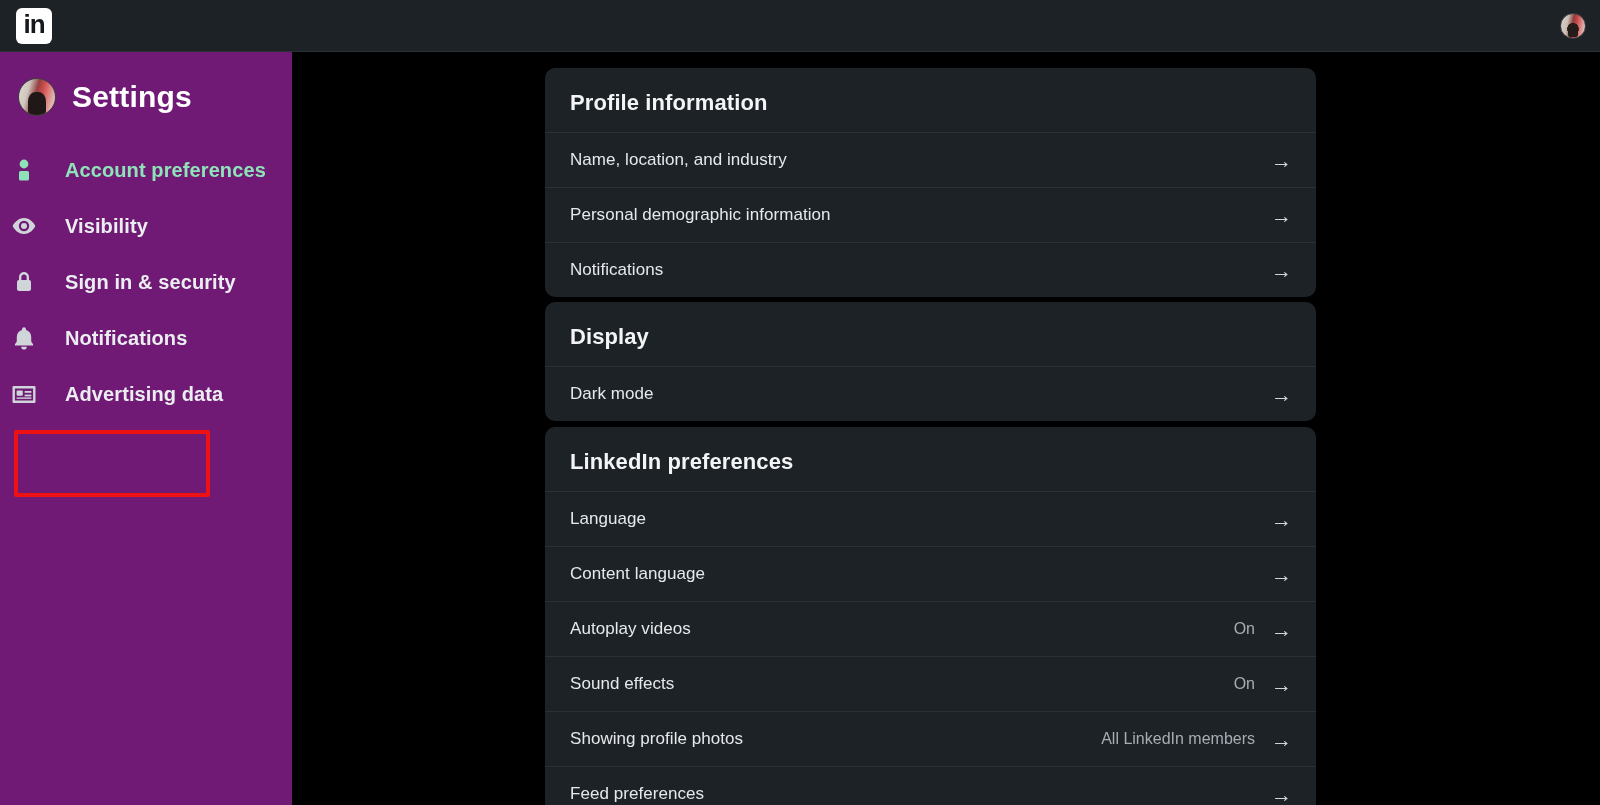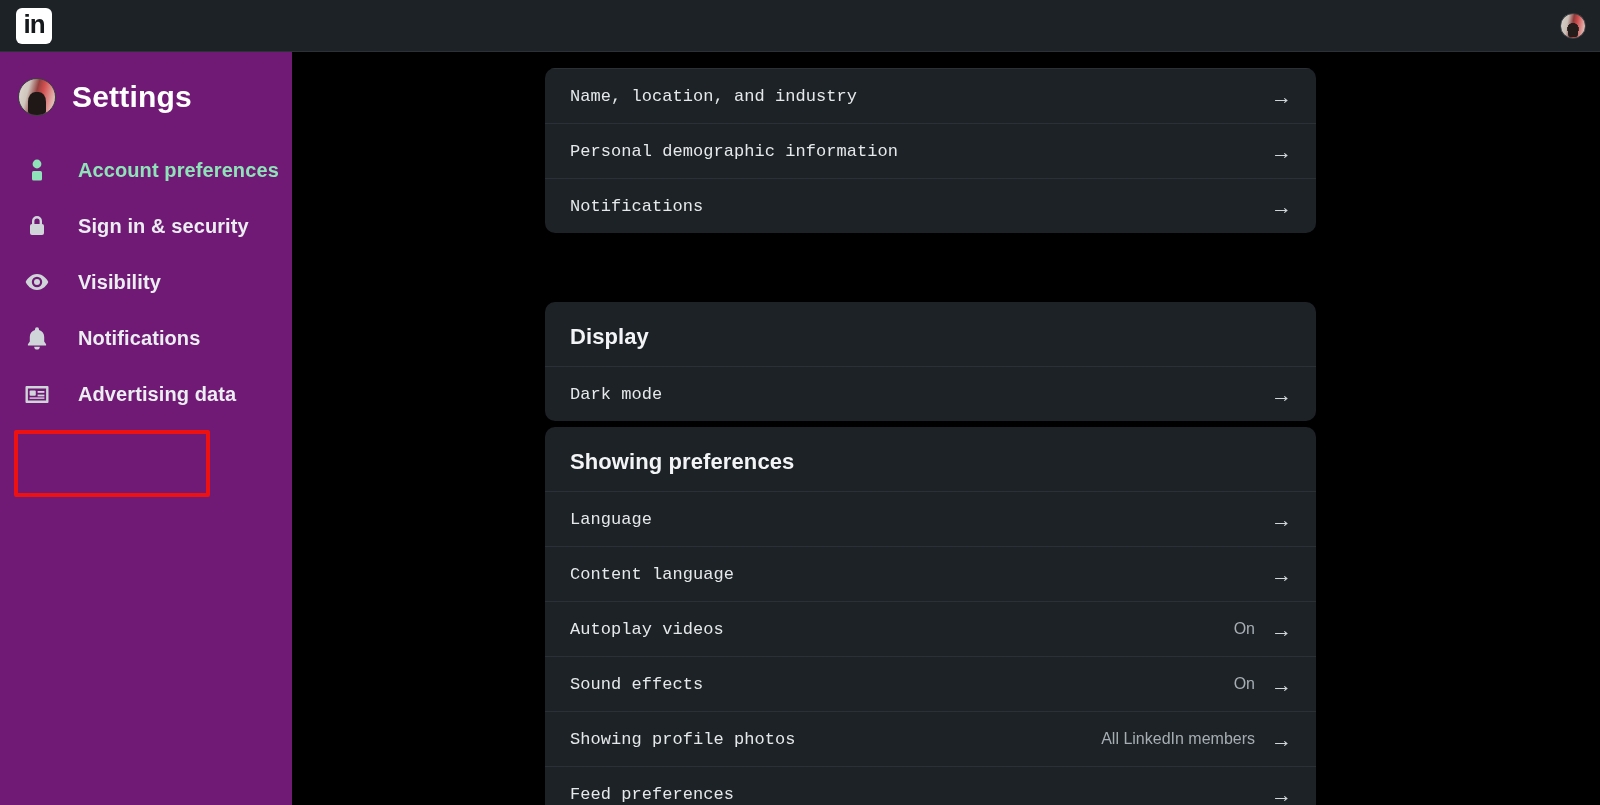--- a/index.html
+++ b/index.html
@@ -59,21 +59,21 @@
     width:48%; height:64%; border-radius:42% 42% 18% 18%;
     background:#1f1816;
   }
   .settings-title{
     font-size:30px; font-weight:bold; color:#ffffff; letter-spacing:.2px;
   }
 
   .navlist{ margin-top:26px; }
   .navitem{
     display:flex; align-items:center; gap:29px;
-    height:56px; padding-left:25px; cursor:pointer; position:relative;
+    height:56px; padding-left:12px; cursor:pointer; position:relative;
   }
   .navitem .nav-label{
     font-size:20px; font-weight:bold; color:#ebeef0; letter-spacing:.1px;
   }
   .navitem.active .nav-label{ color:#8fe3b8; }
   .navitem.active .nav-icon svg{ fill:#8fe3b8; }
   .nav-icon{ width:24px; height:24px; display:flex; align-items:center; justify-content:center; }
   .nav-icon svg{ fill:#cfd5d9; }
 
   
@@ -94,21 +94,21 @@
   .card-title{
     font-size:22px; font-weight:bold; color:#f2f4f6;
     padding:22px 25px 16px 25px; letter-spacing:.1px;
   }
   .row{
     display:flex; align-items:center; justify-content:flex-end;
     height:55px; padding:0 25px; cursor:pointer;
     border-top:1px solid #2a3035; gap:16px;
   }
   .row .row-label{
-    font-size:17px; color:#e6e9eb; margin-right:auto; letter-spacing:.05px;font-family:Liberation Mono, monospace;
+    font-size:17px; color:#e6e9eb; margin-right:auto; letter-spacing:.05px;
   }
   .row .row-value{
     font-size:16px; color:#a6adb3;
   }
   .arrow{
     font-size:21px; color:#cfd5d9; line-height:1; width:20px; text-align:right;
   }
 </style>
 </head>
 <body>
@@ -132,36 +132,36 @@
         <svg width="20" height="22" viewBox="0 0 20 22">
             <circle cx="10" cy="5" r="4.4"></circle>
             <rect x="5" y="12" width="10" height="9.5" rx="1.6"></rect>
           </svg>
       </span>
       <span class="nav-label">Account preferences</span>
     </div>
 
     <div class="navitem">
       <span class="nav-icon">
+        <svg width="24" height="18" viewBox="0 0 24 18">
+            <path d="M12 1C6.2 1 1.8 6 .7 9c1.1 3 5.5 8 11.3 8s10.2-5 11.3-8C22.2 6 17.8 1 12 1zm0 13.2A5.2 5.2 0 1 1 12 3.8a5.2 5.2 0 0 1 0 10.4z"></path>
+            <circle cx="12" cy="9" r="3"></circle>
+          </svg>
+      </span>
+      <span class="nav-label">Visibility</span>
+    </div>
+
+    <div class="navitem">
+      <span class="nav-icon">
         <svg width="22" height="24" viewBox="0 0 22 24">
             <path d="M6 10V7a5 5 0 0 1 10 0v3h-2.4V7a2.6 2.6 0 0 0-5.2 0v3H6z"></path>
             <rect x="4" y="10" width="14" height="11" rx="2"></rect>
           </svg>
       </span>
       <span class="nav-label">Sign in &amp; security</span>
-    </div>
-
-    <div class="navitem">
-      <span class="nav-icon">
-        <svg width="24" height="18" viewBox="0 0 24 18">
-            <path d="M12 1C6.2 1 1.8 6 .7 9c1.1 3 5.5 8 11.3 8s10.2-5 11.3-8C22.2 6 17.8 1 12 1zm0 13.2A5.2 5.2 0 1 1 12 3.8a5.2 5.2 0 0 1 0 10.4z"></path>
-            <circle cx="12" cy="9" r="3"></circle>
-          </svg>
-      </span>
-      <span class="nav-label">Visibility</span>
     </div>
 
 
     <div class="navitem">
       <span class="nav-icon">
         <svg width="22" height="24" viewBox="0 0 22 24">
             <path d="M11 1.2a2 2 0 0 1 2 2v.9c3.2.8 5.2 3.5 5.2 7v4.3l1.9 2.8v1.2H1.9v-1.2l1.9-2.8v-4.3c0-3.5 2-6.2 5.2-7v-.9a2 2 0 0 1 2-2z"></path>
             <path d="M8.2 20.7h5.6a2.8 2.8 0 0 1-5.6 0z"></path>
           </svg>
       </span>
@@ -182,20 +182,21 @@
     </div>
 
   </div>
 
   <div class="redbox"></div>
 </div>
 
 <div class="main">
 
   <div class="card" style="top:16px;">
+    <div class="card-title">Profile information</div>
 
     <div class="row">
       <span class="row-label">Name, location, and industry</span>
       <span class="row-value"></span>
       <span class="arrow">→</span>
     </div>
 
     <div class="row">
       <span class="row-label">Personal demographic information</span>
       <span class="row-value"></span>
@@ -213,21 +214,21 @@
     <div class="card-title">Display</div>
 
     <div class="row">
       <span class="row-label">Dark mode</span>
       <span class="row-value"></span>
       <span class="arrow">→</span>
     </div>
   </div>
 
   <div class="card" style="top:375px;">
-    <div class="card-title">Showing preferences</div>
+    <div class="card-title">LinkedIn preferences</div>
 
     <div class="row">
       <span class="row-label">Language</span>
       <span class="row-value"></span>
       <span class="arrow">→</span>
     </div>
 
     <div class="row">
       <span class="row-label">Content language</span>
       <span class="row-value"></span>

